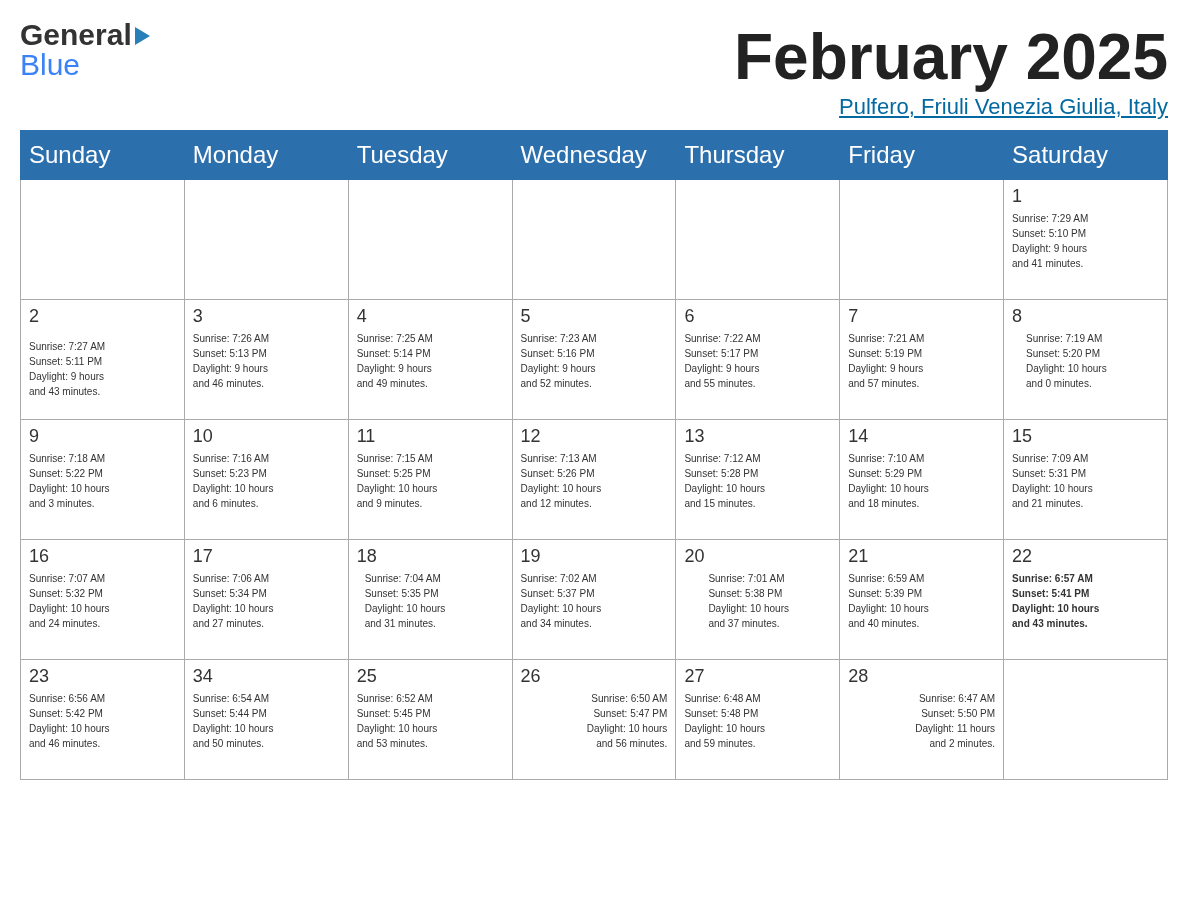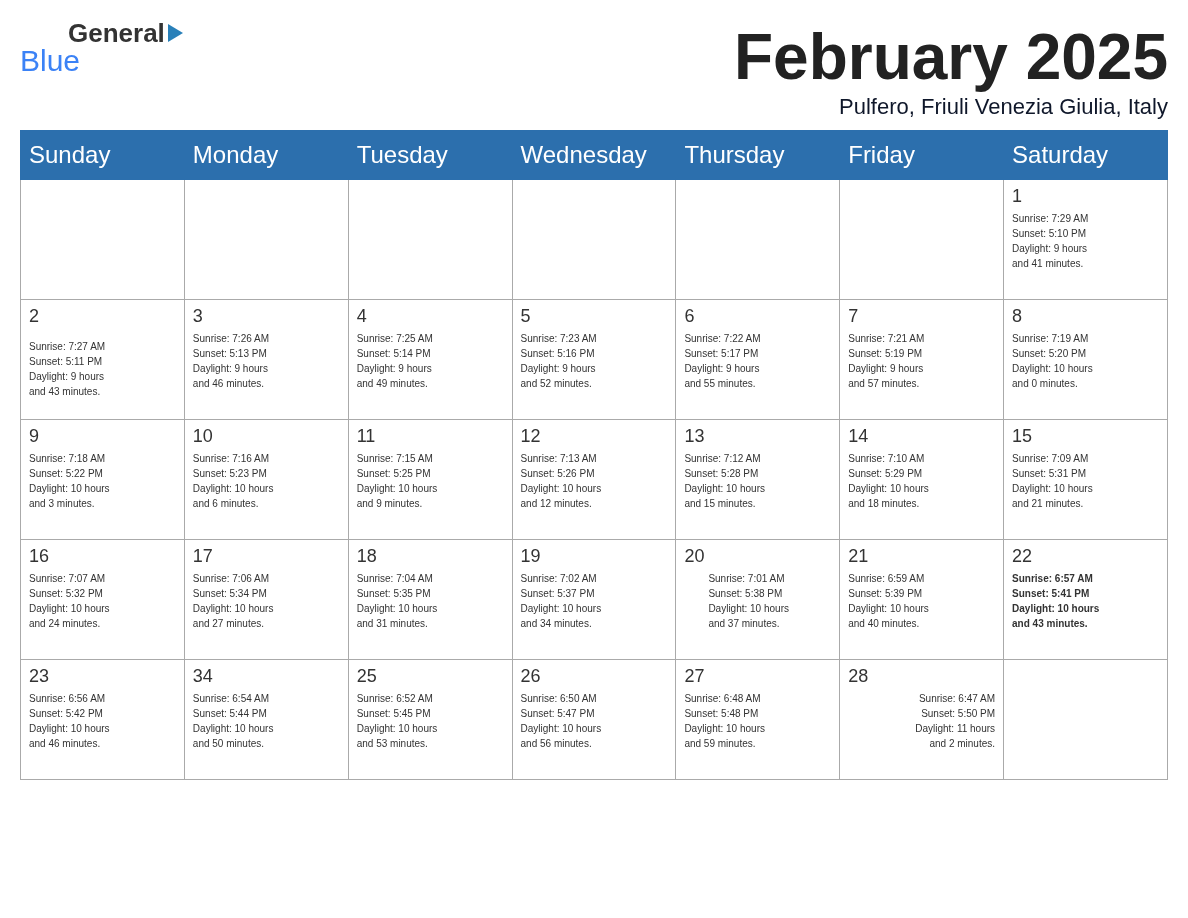--- a/index.html
+++ b/index.html
@@ -24,21 +24,22 @@
     .title-block {
       text-align: right;
     }
     .month-title {
       font-size: 64px;
       font-weight: bold;
       color: #222;
     }
     .location-title {
       font-size: 22px;
-      color: #0f172a;
+      color: #0369a1;
+      text-decoration: underline;
     }
     .calendar {
       width: 100%;
       border-collapse: collapse;
       margin-top: 10px;
     }
     .calendar th {
       background-color: #2c6fad;
       color: #fff;
       padding: 10px 8px;
@@ -65,25 +66,24 @@
     }
     .day-info {
       font-size: 10px;
       line-height: 1.5;
       color: #333;
     }
     .empty-cell {
       background: #fff;
     }
     .logo-line1 {
-      font-size: 26px;
+      font-size: 30px;
       font-weight: bold;
       color: #333;
       line-height: 1;
-      margin-left: 48px;
     }
     .logo-line2 {
       font-size: 30px;
       font-weight: normal;
       color: #3b82f6;
       line-height: 1;
       display: flex;
       align-items: center;
     }
     .triangle-right {
@@ -178,21 +178,21 @@
         </td>
         <td>
           <span class="day-number">7</span>
           <div class="day-info" style="white-space: pre-line;">Sunrise: 7:21 AM
 Sunset: 5:19 PM
 Daylight: 9 hours
 and 57 minutes.</div>
         </td>
         <td>
           <span class="day-number">8</span>
-          <div class="day-info" style="white-space: pre-line;">Sunrise: 7:19 AM
+          <div class="day-info" style="white-space: pre-line; margin-left: 14px;">Sunrise: 7:19 AM
 Sunset: 5:20 PM
 Daylight: 10 hours
 and 0 minutes.</div>
         </td>
       </tr>
       <tr>
         <td>
           <span class="day-number">9</span>
           <div class="day-info" style="white-space: pre-line;">Sunrise: 7:18 AM
 Sunset: 5:22 PM
@@ -252,21 +252,21 @@
         </td>
         <td>
           <span class="day-number">17</span>
           <div class="day-info" style="white-space: pre-line;">Sunrise: 7:06 AM
 Sunset: 5:34 PM
 Daylight: 10 hours
 and 27 minutes.</div>
         </td>
         <td>
           <span class="day-number">18</span>
-          <div class="day-info" style="white-space: pre-line;">Sunrise: 7:04 AM
+          <div class="day-info" style="white-space: pre-line; margin-left: 8px;">Sunrise: 7:04 AM
 Sunset: 5:35 PM
 Daylight: 10 hours
 and 31 minutes.</div>
         </td>
         <td>
           <span class="day-number">19</span>
           <div class="day-info" style="white-space: pre-line;">Sunrise: 7:02 AM
 Sunset: 5:37 PM
 Daylight: 10 hours
 and 34 minutes.</div>
@@ -310,21 +310,21 @@
         </td>
         <td>
           <span class="day-number">25</span>
           <div class="day-info" style="white-space: pre-line;">Sunrise: 6:52 AM
 Sunset: 5:45 PM
 Daylight: 10 hours
 and 53 minutes.</div>
         </td>
         <td>
           <span class="day-number">26</span>
-          <div class="day-info" style="white-space: pre-line;">Sunrise: 6:50 AM
+          <div class="day-info" style="white-space: pre-line; text-align: right;">Sunrise: 6:50 AM
 Sunset: 5:47 PM
 Daylight: 10 hours
 and 56 minutes.</div>
         </td>
         <td>
           <span class="day-number">27</span>
           <div class="day-info" style="white-space: pre-line;">Sunrise: 6:48 AM
 Sunset: 5:48 PM
 Daylight: 10 hours
 and 59 minutes.</div>

